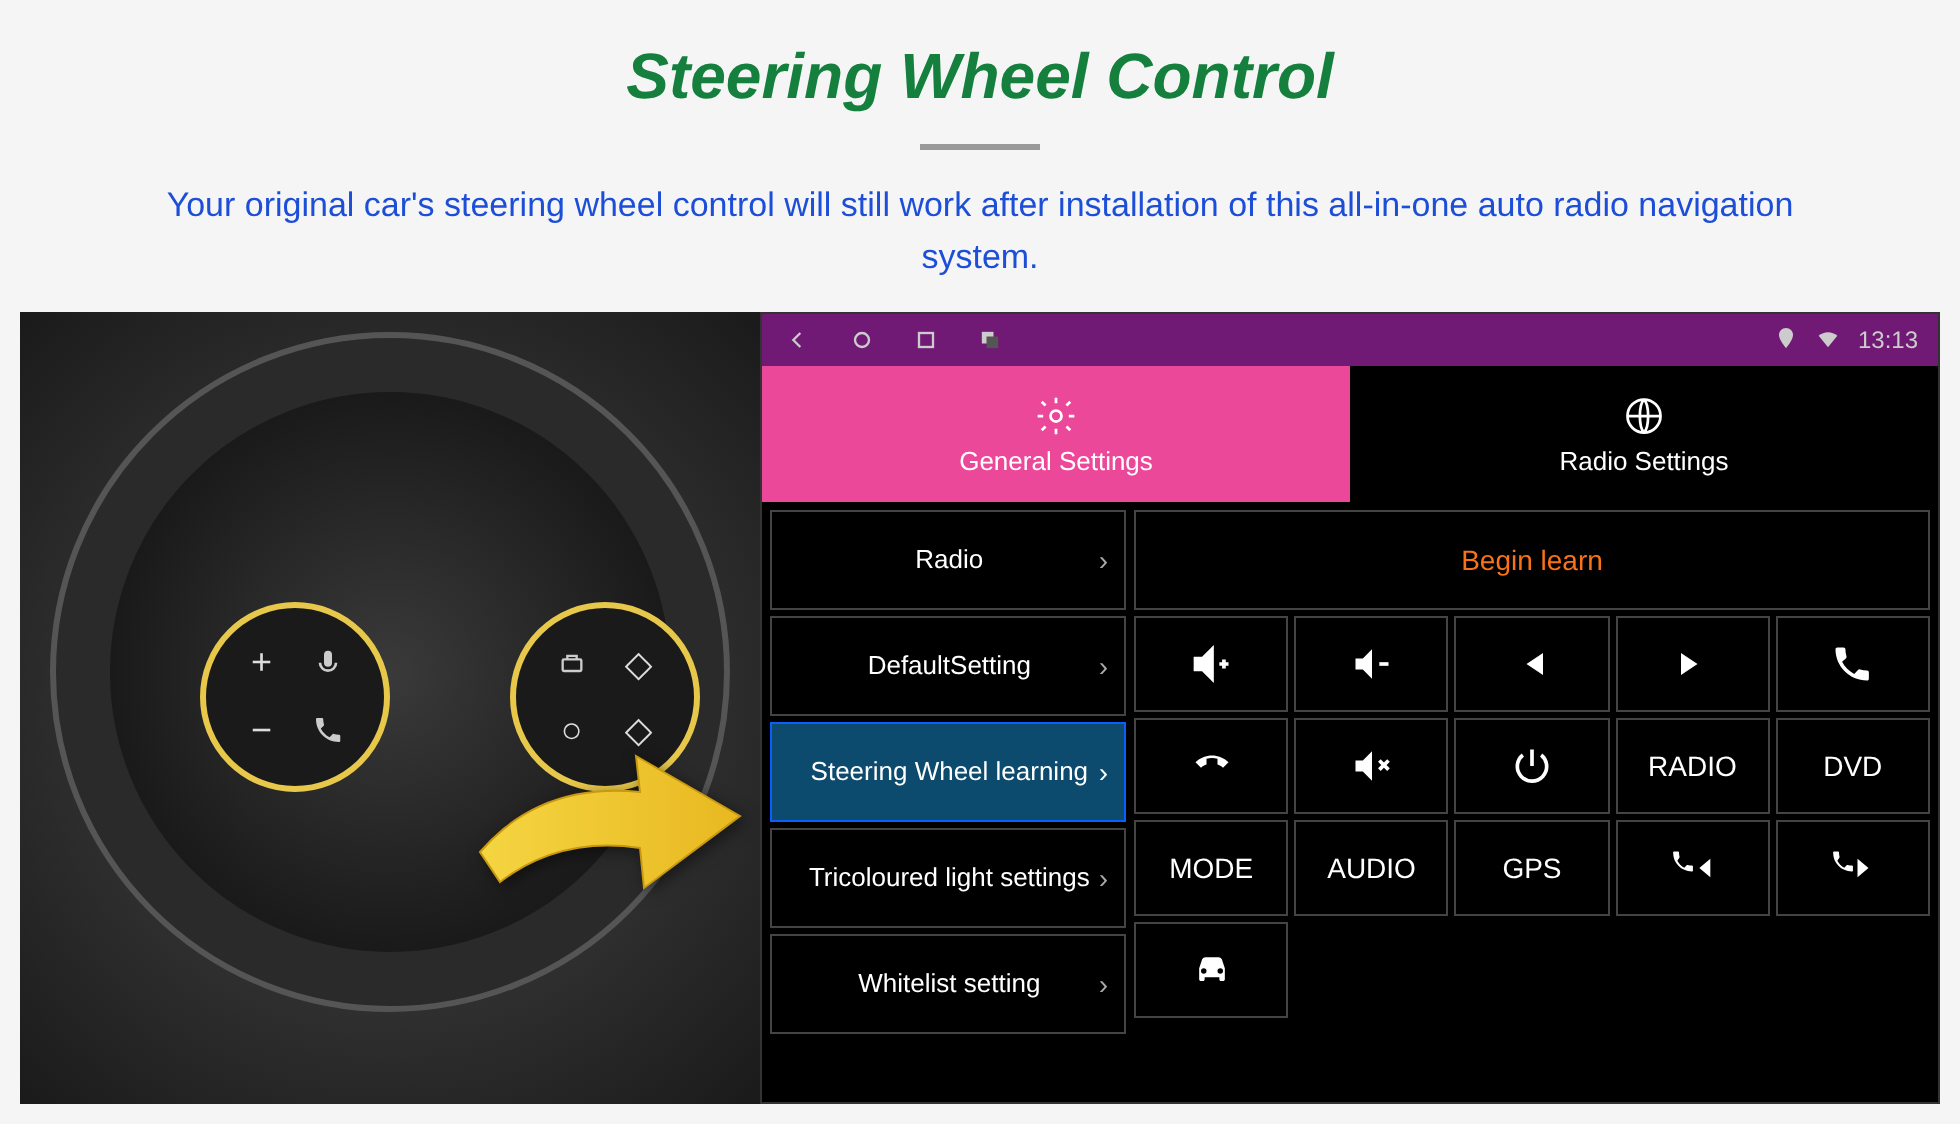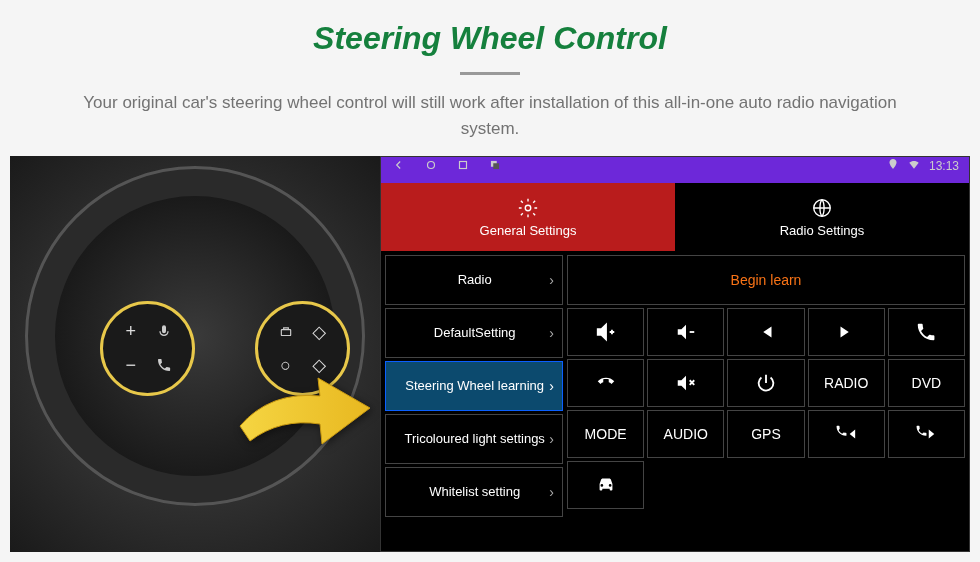--- a/index.html
+++ b/index.html
@@ -1,39 +1,39 @@
 <!DOCTYPE html>
 <html><head>
 <meta charset="utf-8">
 <style>
 * { margin: 0; padding: 0; box-sizing: border-box; font-family: Arial, sans-serif; }
 body { width: 980px; height: 562px; background: #f5f5f5; overflow: hidden; }
 .container { width: 100%; height: 100%; display: flex; flex-direction: column; }
 .header { text-align: center; padding: 20px 40px 15px; }
 .title { font-size: 32px; font-weight: bold; color: #15803d; font-style: italic; }
 .divider { width: 60px; height: 3px; background: #999; margin: 15px auto; }
-.subtitle { font-size: 17px; color: #737373; line-height: 1.5; max-width: 820px; margin: 0 auto; }
+.subtitle { font-size: 17px; color: #1d4ed8; line-height: 1.5; max-width: 820px; margin: 0 auto; }
 .main { display: flex; flex: 1; padding: 0 10px 10px; gap: 0; }
 .wheel-panel { width: 370px; background: radial-gradient(circle at center, #4a4a4a 0%, #1a1a1a 100%); position: relative; overflow: hidden; }
 .wheel { position: absolute; width: 340px; height: 340px; border-radius: 50%; border: 30px solid #2a2a2a; top: 10px; left: 15px; background: radial-gradient(circle, #3a3a3a 0%, #1a1a1a 70%); }
 .wheel::before { content: ''; position: absolute; inset: -30px; border-radius: 50%; border: 3px solid #555; }
 .btn-cluster { position: absolute; width: 95px; height: 95px; border-radius: 50%; border: 3px solid #e8c84a; background: #1a1a1a; display: grid; grid-template-columns: 1fr 1fr; gap: 2px; padding: 12px; }
 .btn-cluster.left { top: 105px; left: 45px; }
 .btn-cluster.right { top: 105px; left: 200px; }
 .wheel-btn { display: flex; align-items: center; justify-content: center; color: #ddd; font-size: 18px; }
 .arrow-ind { position: absolute; top: 210px; left: 220px; width: 150px; height: 80px; z-index: 5; }
 .arrow-svg { filter: drop-shadow(2px 2px 4px rgba(0,0,0,0.5)); }
 .device { flex: 1; background: #000; display: flex; flex-direction: column; border: 1px solid #333; }
-.statusbar { height: 26px; background: #6d28d9; display: flex; align-items: flex-start; padding: 0 10px; color: #ccc; font-size: 12px; }
+.statusbar { height: 26px; background: #701a75; display: flex; align-items: center; padding: 0 10px; color: #ccc; font-size: 12px; }
 .status-left { display: flex; gap: 16px; align-items: center; }
 .status-right { margin-left: auto; display: flex; gap: 8px; align-items: center; }
 .navbtn { width: 16px; height: 16px; display: flex; align-items: center; justify-content: center; }
 .tabs { display: flex; height: 68px; }
 .tab { flex: 1; display: flex; flex-direction: column; align-items: center; justify-content: center; gap: 4px; color: #fff; font-size: 13px; cursor: pointer; }
-.tab.active { background: #b91c1c; }
+.tab.active { background: #ec4899; }
 .tab-icon { width: 22px; height: 22px; }
 .content { flex: 1; display: flex; gap: 4px; padding: 4px; }
 .sidebar { width: 178px; display: flex; flex-direction: column; gap: 3px; }
 .side-item { height: 50px; border: 1px solid #444; display: flex; align-items: center; justify-content: space-between; padding: 0 8px 0 14px; color: #fff; font-size: 13px; cursor: pointer; background: #000; }
 .side-item.active { background: #0c4a6e; border-color: #0a5fff; }
 .side-item .label { flex: 1; text-align: center; line-height: 1.2; }
 .chev { color: #aaa; font-size: 14px; }
 .side-item.active .chev { color: #fff; }
 .right-panel { flex: 1; display: flex; flex-direction: column; gap: 3px; }
 .begin-btn { height: 50px; border: 1px solid #444; display: flex; align-items: center; justify-content: center; color: #f97316; font-size: 14px; cursor: pointer; }

